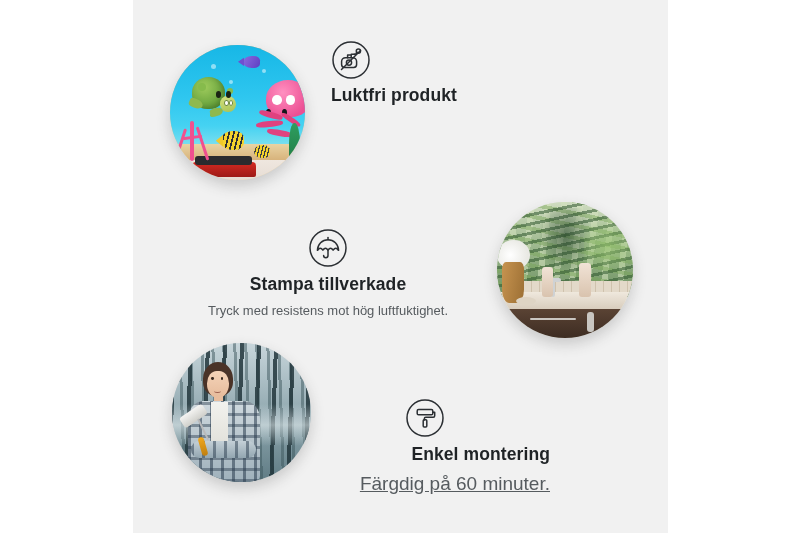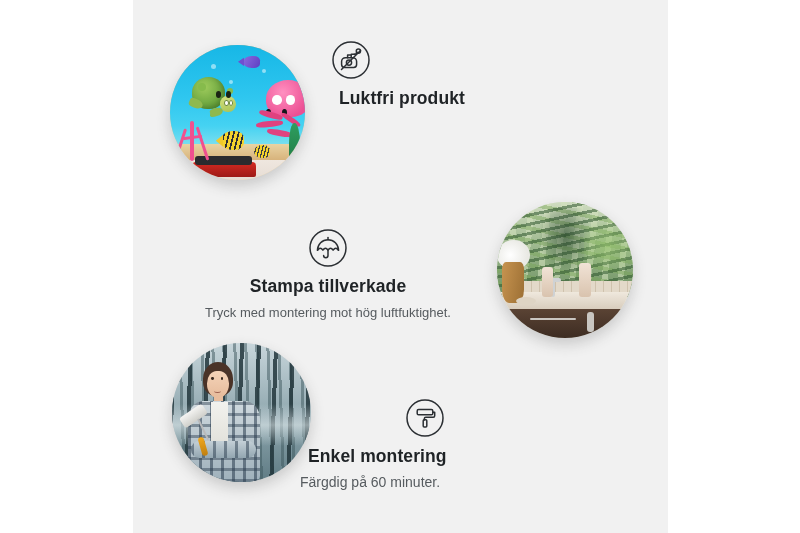--- a/index.html
+++ b/index.html
@@ -14,43 +14,43 @@
   
   .panel{
     position:absolute;left:133px;top:0;width:535px;height:533px;
     background:#f1f1f1;
   }
 
   
   .feature{position:absolute;}
   .feature .icon-wrap{width:40px;height:40px;}
   .feature h2{
-    margin:8px;font-size:17.5px;font-weight:700;color:#1f2326;
+    margin:0;font-size:17.5px;font-weight:700;color:#1f2326;
     letter-spacing:.1px;line-height:1.25;
   }
   .feature p{
     margin:0;font-size:13.2px;line-height:1.47;color:#565b5f;
   }
 
   
   #f1{left:331px;top:40px;width:300px;text-align:left;}
   #f1 .icon-wrap{margin:0 0 5px 0;}
   #f1 h2{margin-bottom:6px;}
 
   
   #f2{left:180px;top:228px;width:296px;text-align:center;}
   #f2 .icon-wrap{margin:0 auto 6px auto;}
   #f2 h2{margin-bottom:5px;}
   #f2 p{font-size:13px;}
 
   
-  #f3{left:300px;top:398px;width:250px;text-align:left;}
+  #f3{left:300px;top:398px;width:250px;text-align:right;}
   #f3 .icon-wrap{margin:0 auto 6px auto;}
   #f3 h2{margin-bottom:4px;}
-  #f3 p{font-size:14px;}
+  #f3 p{font-size:19px;text-decoration:underline;}
 
   
   .photo{
     position:absolute;border-radius:50%;overflow:hidden;
     box-shadow:0 6px 14px rgba(60,60,60,.22);
     background:#ddd;
   }
   .photo .inner{position:absolute;inset:0;}
 
   #p1{left:170px;top:45px;width:135px;height:135px;}
@@ -394,21 +394,21 @@
     <div class="icon-wrap">
       <svg class="lineicon" width="40" height="40" viewBox="0 0 40 40" aria-hidden="true">
         <circle cx="20" cy="20" r="18"></circle>
         <path d="M9.5 22.2c0-5.8 4.7-10.5 10.5-10.5s10.5 4.7 10.5 10.5"></path>
         <path d="M9.5 22.2c1.8-2.6 3.7-2.6 5.4 0 1.7-2.6 3.4-2.6 5.1 0 1.7-2.6 3.4-2.6 5.1 0 1.7-2.6 3.6-2.6 5.4 0"></path>
         <path d="M20 11.7V9.6"></path>
         <path d="M20 22.2v5.3c0 1.2-1 2.2-2.2 2.2s-2.2-1-2.2-2.2"></path>
       </svg>
     </div>
     <h2>Stampa tillverkade</h2>
-    <p>Tryck med montering mot hög luftfuktighet.</p>
+    <p>Tryck med resistens mot hög luftfuktighet.</p>
   </div>
 
   <div class="photo" id="p2">
     <div class="inner bath">
       <div class="leafwall"></div>
       <div class="backsplash"></div>
       <div class="counter"></div>
       <div class="cabinet"></div>
       <div class="flowers"></div>
       <div class="vase"></div>

